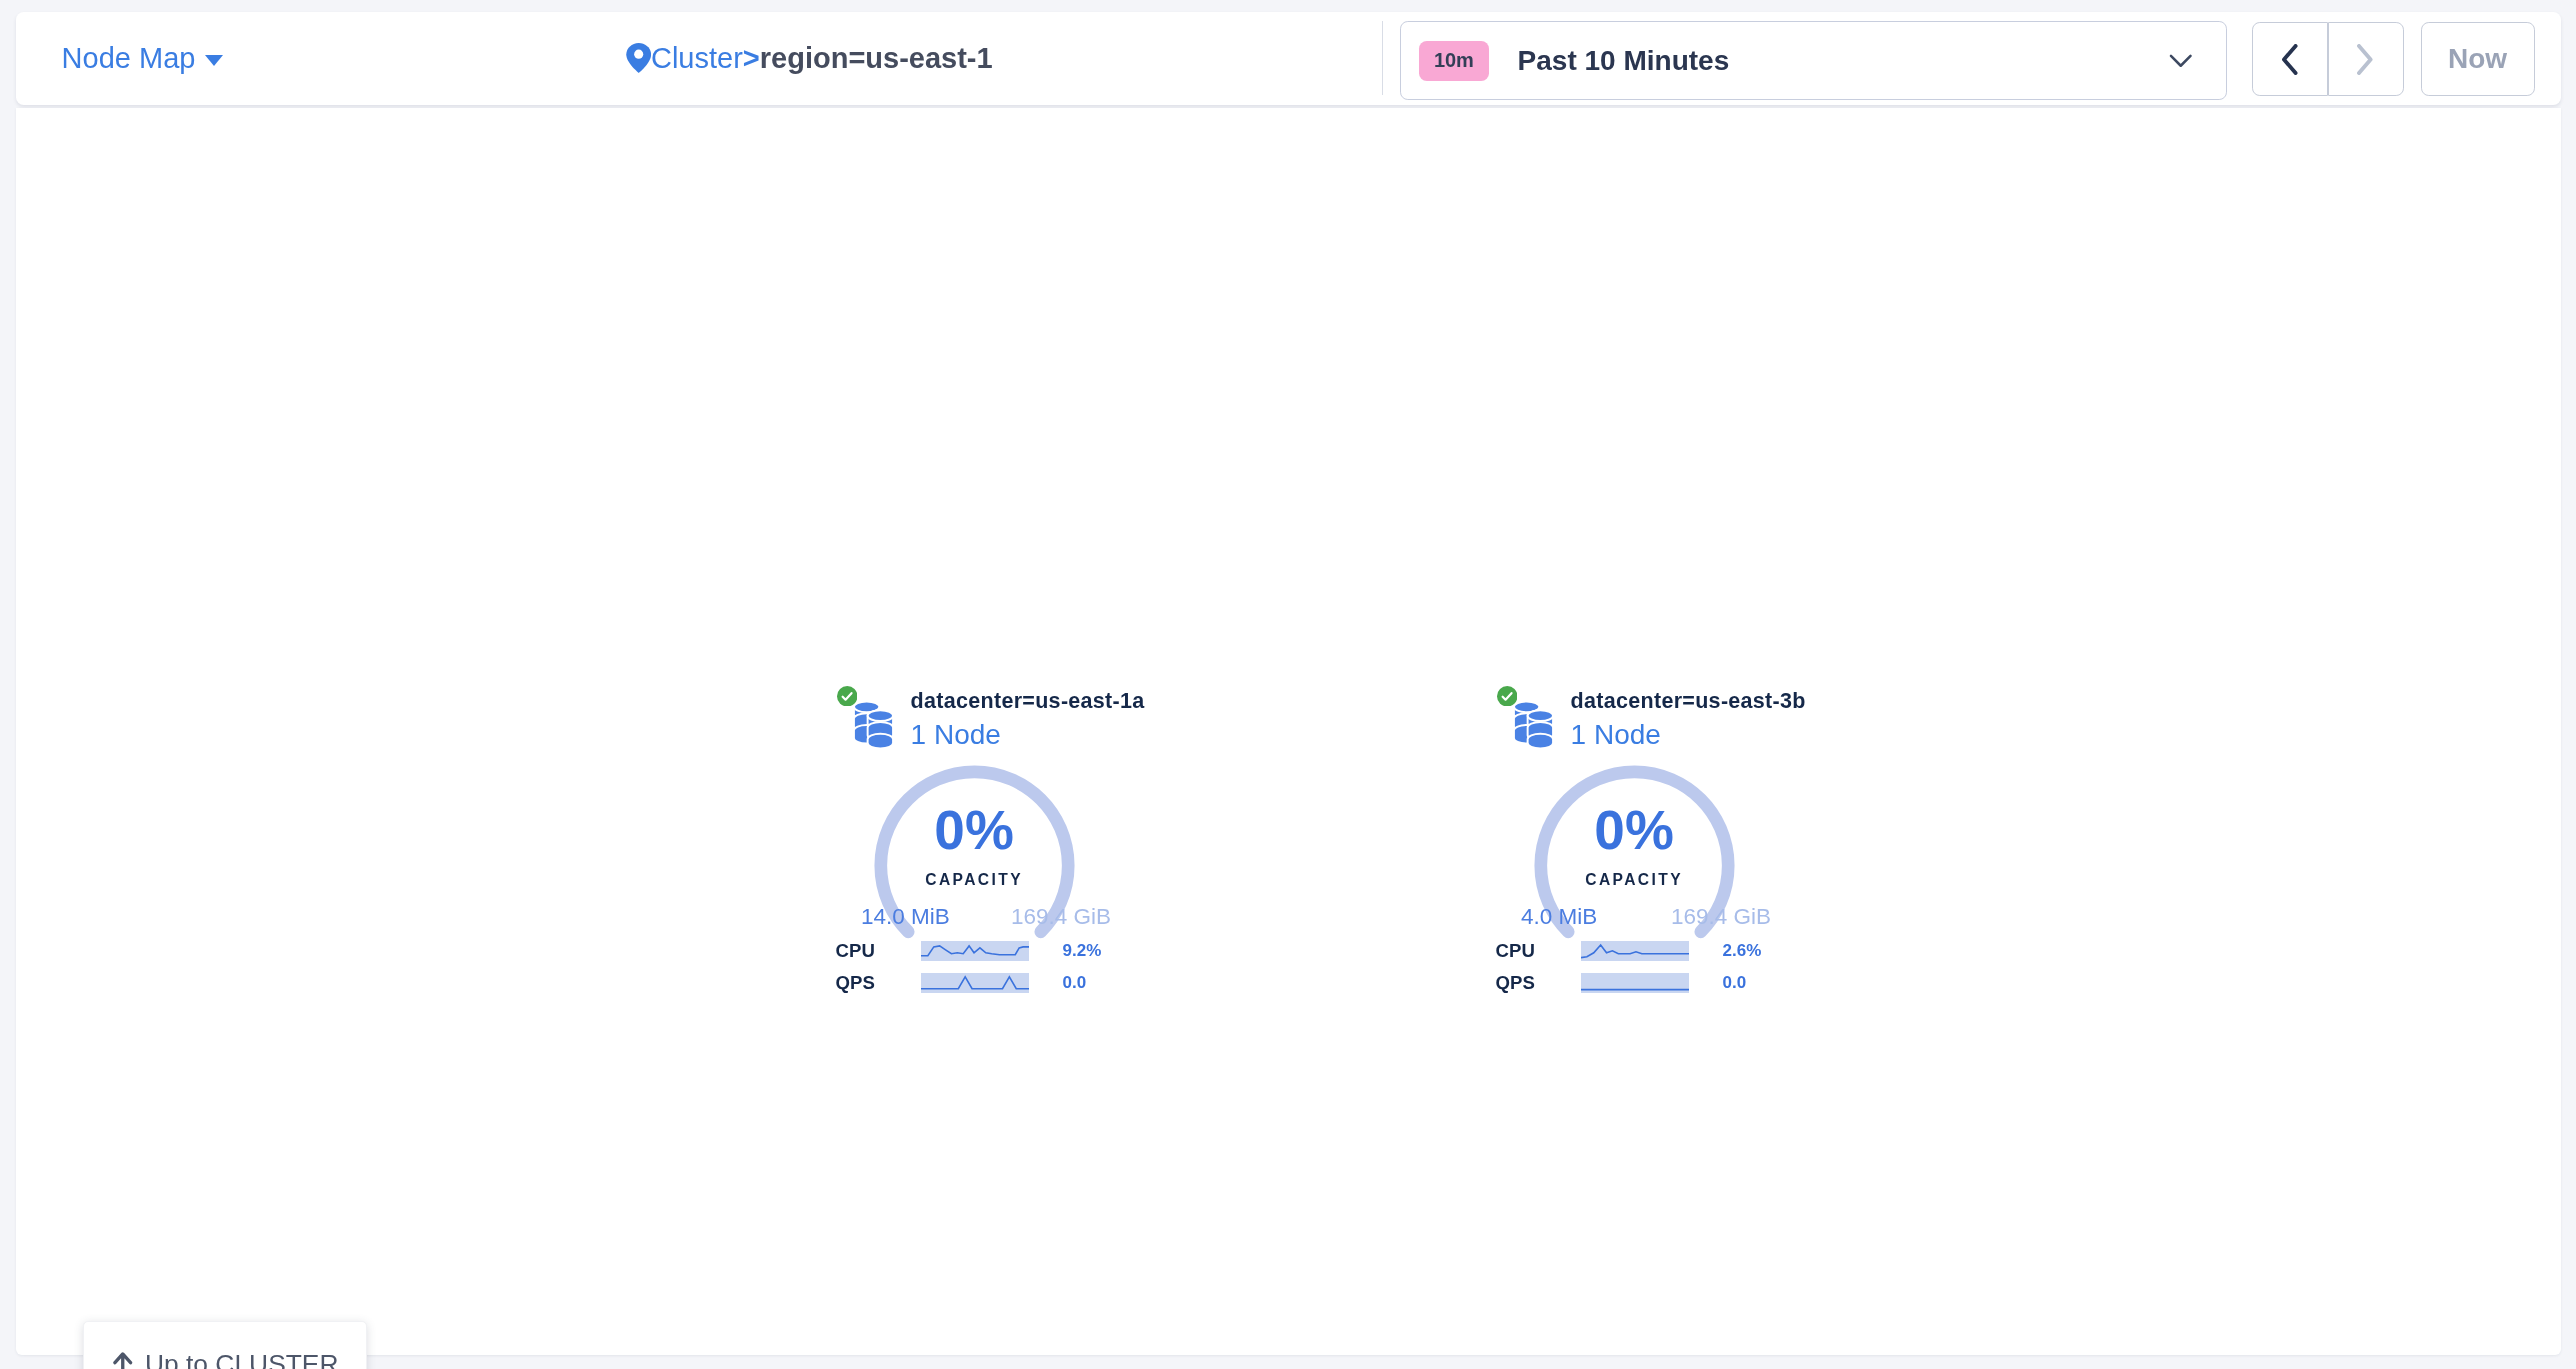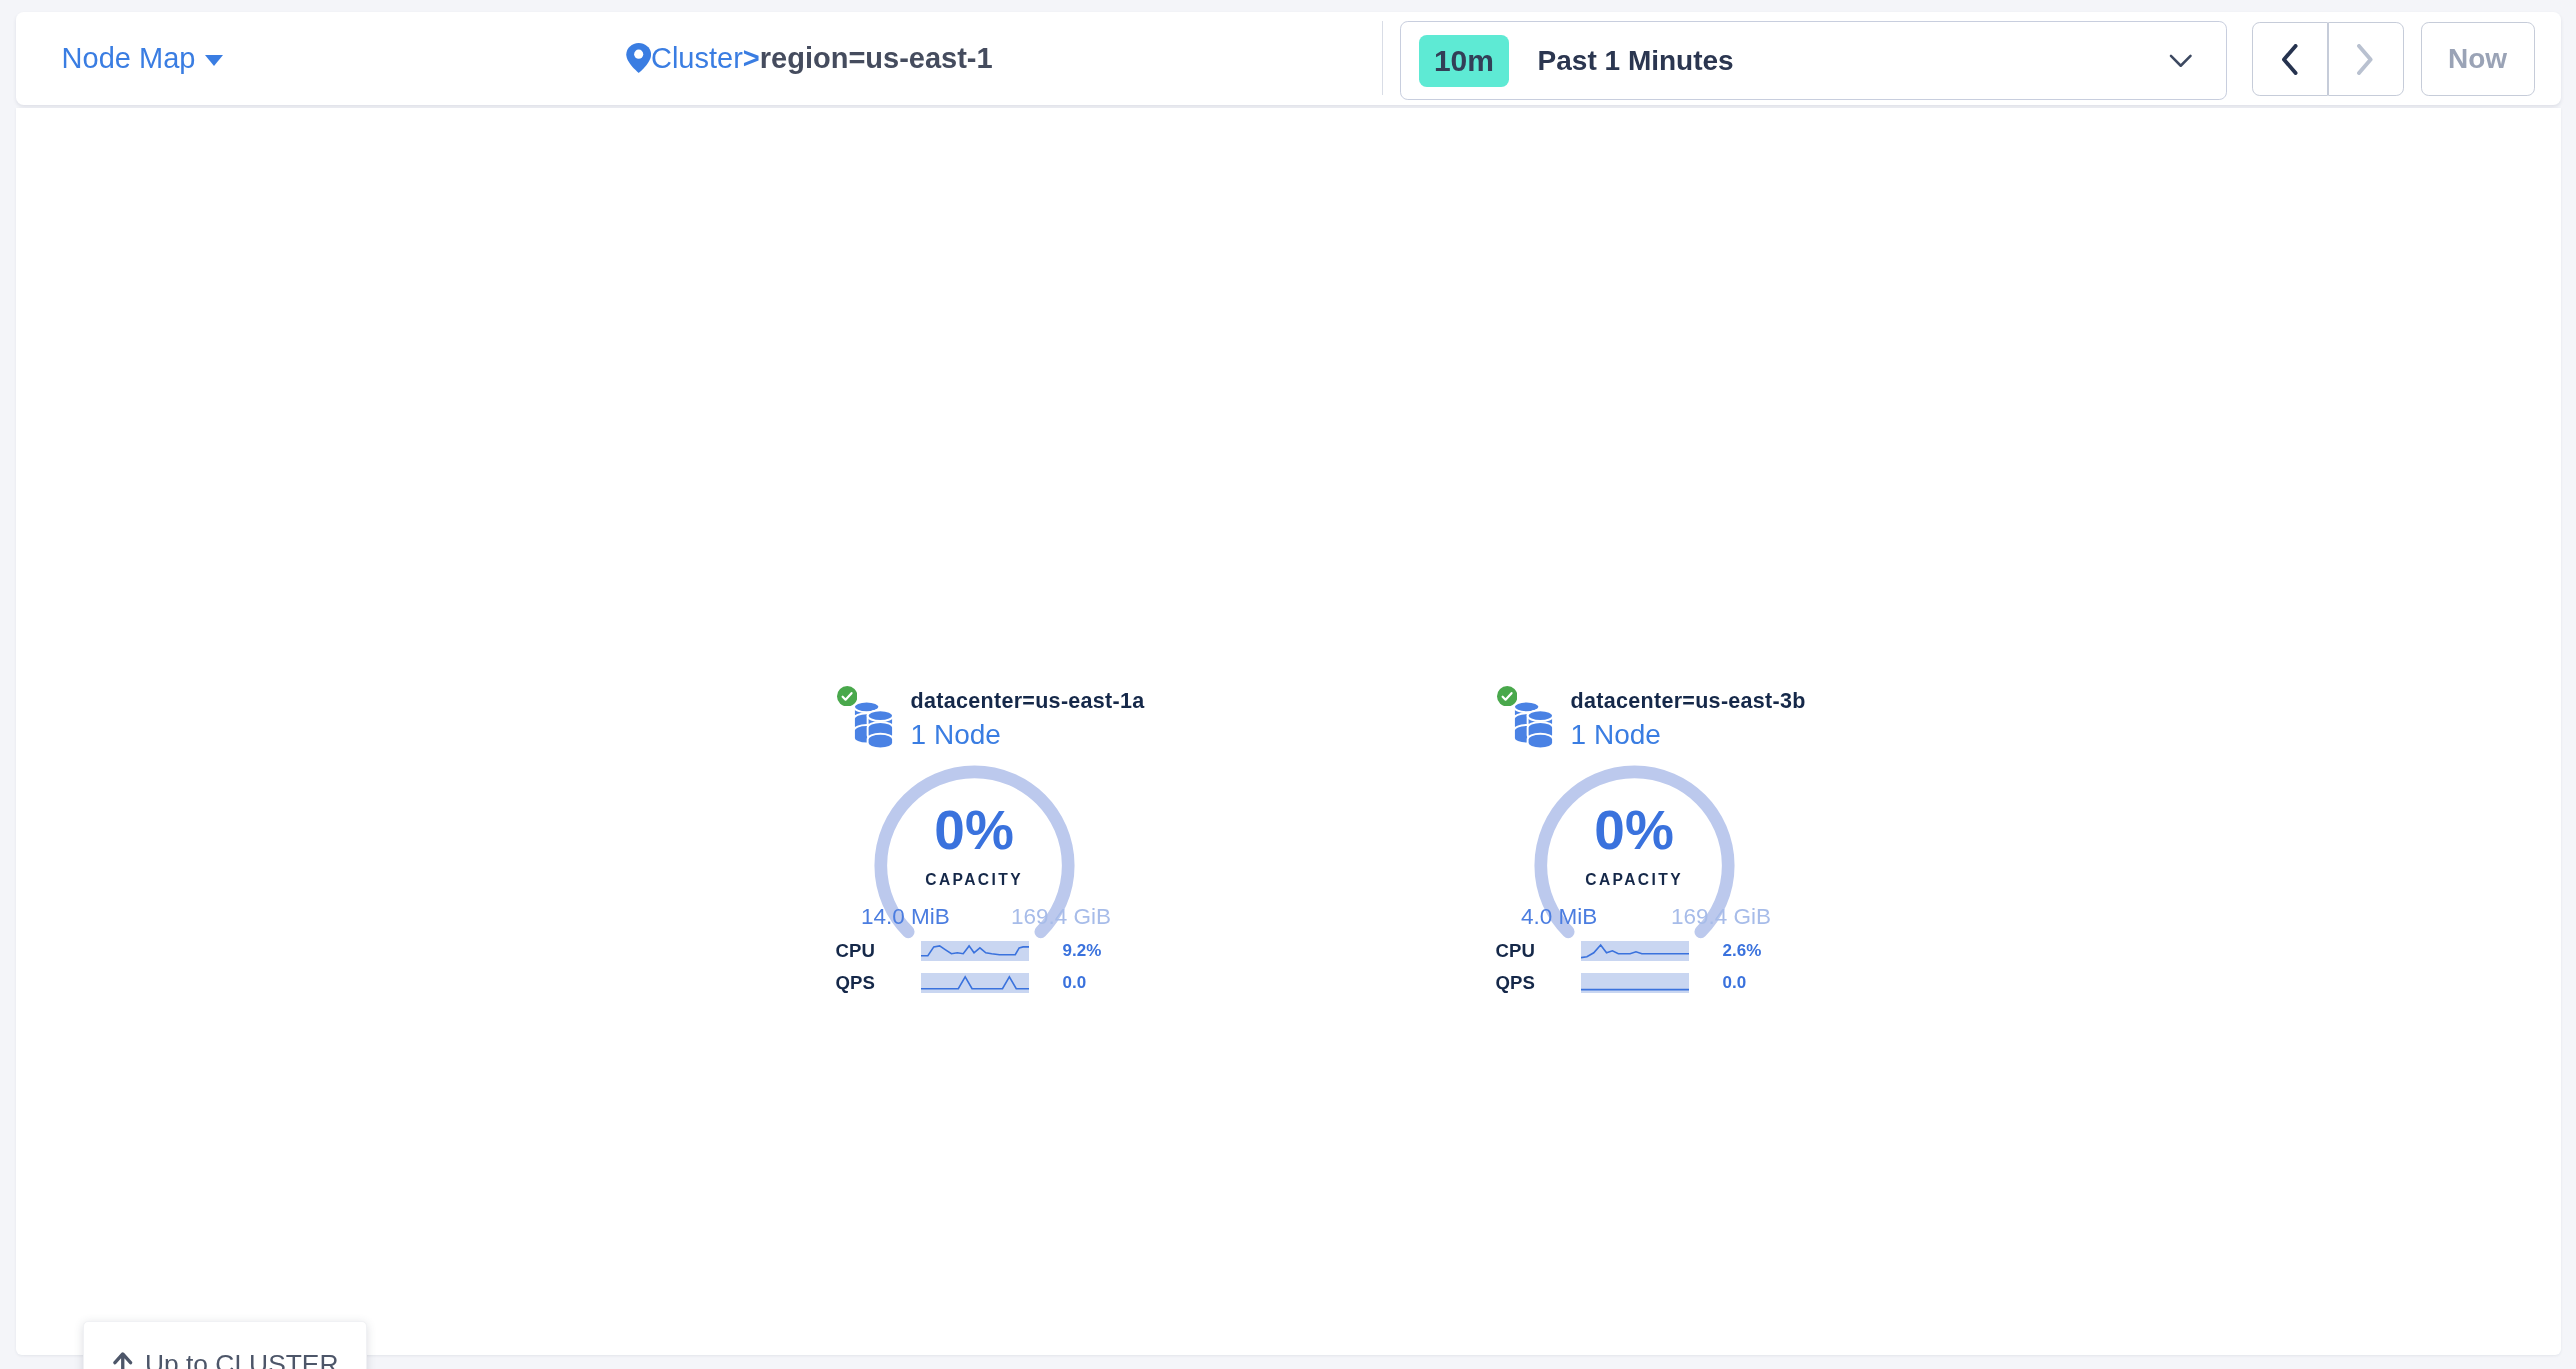--- a/index.html
+++ b/index.html
@@ -19,21 +19,21 @@
   .view-select .vs-label{font-size:29px;font-weight:500;color:var(--accent);}
   .caret{width:0;height:0;border-left:9.8px solid transparent;border-right:9.8px solid transparent;
     border-top:11.7px solid var(--accent);margin-top:3.9px;}
   .breadcrumb{position:absolute;left:610px;top:0;height:100%;display:flex;align-items:center;gap:0;}
   .breadcrumb .crumb-link{font-size:29px;font-weight:500;color:var(--accent);text-decoration:none;cursor:pointer;}
   .breadcrumb .crumb-sep{font-size:29px;font-weight:700;color:var(--accent);}
   .breadcrumb .crumb-cur{font-size:29px;font-weight:600;color:var(--crumb);}
   .hdr-divider{position:absolute;left:1366px;top:9.8px;height:74px;width:1px;background:#d9dde6;}
   .time-dropdown{position:absolute;left:1384px;top:9.8px;width:827px;height:79px;border:1.5px solid #c8cede;
     border-radius:7.8px;display:flex;align-items:center;padding:0 33px 0 18.6px;cursor:pointer;background:#fff;}
-  .time-badge{background:#5eead4;border-radius:7.8px;padding:8.8px 14.7px;font-size:30px;font-weight:700;color:#333f57;}
+  .time-badge{background:#f9a8d4;border-radius:7.8px;padding:8.8px 14.7px;font-size:20px;font-weight:700;color:#333f57;}
   .time-range{margin-left:29px;font-size:28px;font-weight:600;color:var(--dark);}
   .time-dropdown .chev-down{margin-left:auto;}
   .nav-group{position:absolute;left:2236px;top:10.8px;height:74px;display:flex;}
   .nav-btn{width:76px;height:74px;background:#fff;border:1.5px solid var(--border);display:flex;
     align-items:center;justify-content:center;cursor:pointer;padding:0;}
   .nav-btn.prev{border-radius:7.8px 0 0 7.8px;border-right-width:0.7px;}
   .nav-btn.next{border-radius:0 7.8px 7.8px 0;border-left-width:0.7px;}
   .now-btn{position:absolute;left:2405px;top:10.8px;width:114px;height:74px;background:#fff;
     border:1.5px solid var(--border);border-radius:7.8px;font-size:28px;font-weight:700;color:var(--disabled);
     font-family:inherit;cursor:default;}
@@ -83,21 +83,21 @@
     </svg>
     <a class="crumb-link">Cluster</a>
     <span class="crumb-sep">&gt;</span>
     <span class="crumb-cur">region=us-east-1</span>
   </div>
 
   <div class="hdr-divider"></div>
 
   <div class="time-dropdown">
     <span class="time-badge">10m</span>
-    <span class="time-range">Past 1 Minutes</span>
+    <span class="time-range">Past 10 Minutes</span>
     <svg class="chev-down" width="23.5" height="13.7" viewBox="0 0 24 14">
       <path d="M2 2l10 10L22 2" stroke="#3d4961" stroke-width="2.6" fill="none" stroke-linecap="round" stroke-linejoin="round"></path>
     </svg>
   </div>
 
   <div class="nav-group">
     <button class="nav-btn prev">
       <svg width="16.6" height="31" viewBox="0 0 17 32">
         <path d="M15 2L3 16l12 14" stroke="#26334f" stroke-width="4" fill="none" stroke-linecap="round" stroke-linejoin="round"></path>
       </svg>

